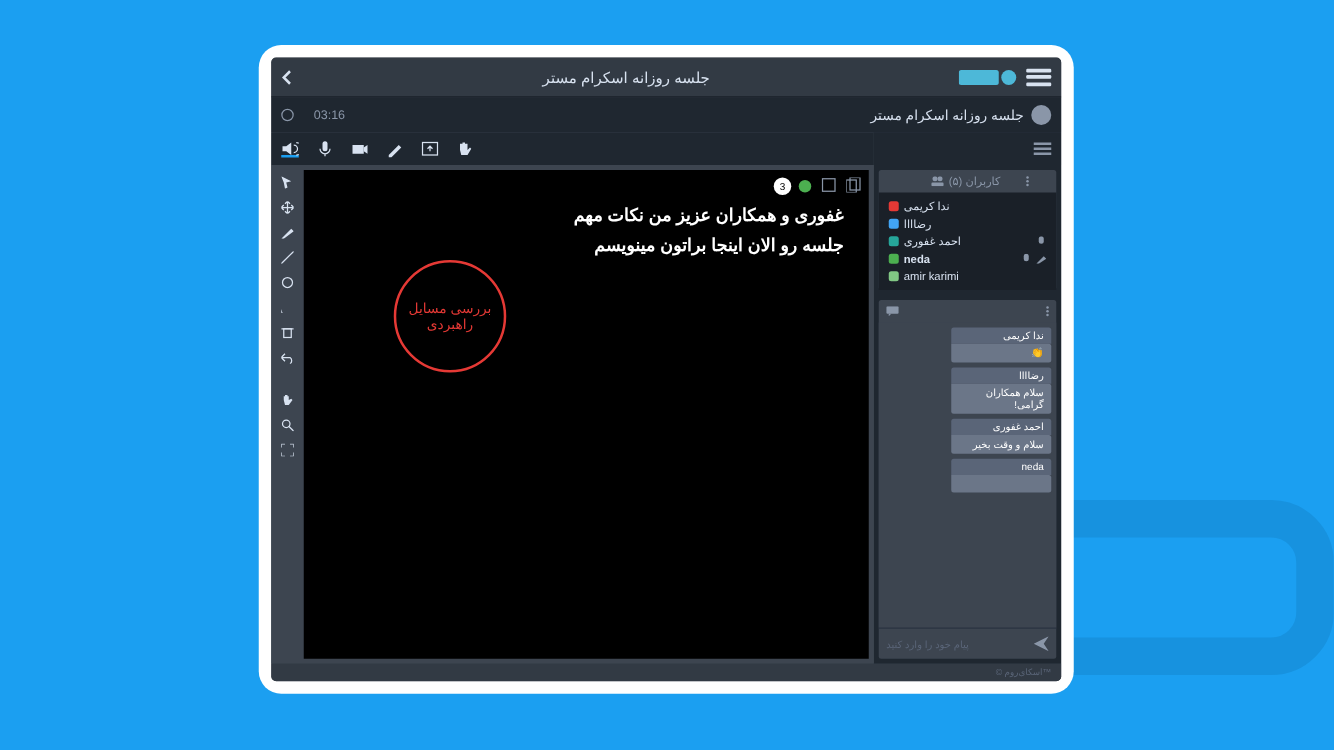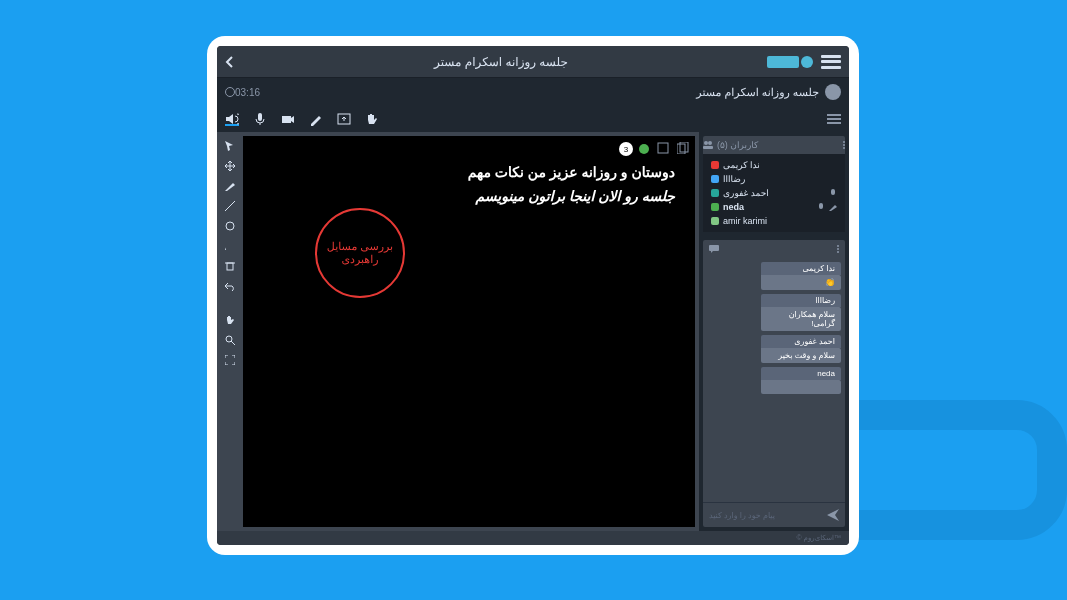--- a/index.html
+++ b/index.html
@@ -11,50 +11,50 @@
 .header { background: #323a44; height: 32px; display: flex; align-items: center; padding: 0 8px; justify-content: space-between; border-bottom: 1px solid #1a2028; }
 .header-title { color: #d8e2f0; font-size: 12px; margin: 0 auto; }
 .back-btn { color: #d8e2f0; font-size: 16px; cursor: pointer; }
 .logo-area { display: flex; align-items: center; gap: 4px; }
 .hamburger { width: 20px; height: 14px; display: flex; flex-direction: column; justify-content: space-between; cursor: pointer; }
 .hamburger span { height: 3px; background: #d8e2f0; border-radius: 1px; }
 .subheader { background: #1f2730; height: 28px; display: flex; align-items: center; padding: 0 8px; justify-content: space-between; }
 .subheader-right { display: flex; align-items: center; gap: 6px; }
 .avatar { width: 16px; height: 16px; background: #8a96a8; border-radius: 50%; }
 .subheader-title { color: #d8e2f0; font-size: 11px; }
-.timer { color: #8a96a8; font-size: 10px; display: flex; align-items: center; gap: 0; justify-content: center; }
+.timer { color: #8a96a8; font-size: 10px; display: flex; align-items: center; gap: 16px; justify-content: center; }
 .clock-icon { width: 10px; height: 10px; border: 1px solid #8a96a8; border-radius: 50%; }
 .content { display: flex; flex: 1; overflow: hidden; }
 .main-panel { flex: 1; display: flex; flex-direction: column; background: #3d4550; }
 .toolbar { height: 26px; background: #1f2730; display: flex; align-items: center; padding: 0 8px; gap: 14px; justify-content: flex-end; }
 .toolbar-icon { width: 14px; height: 14px; color: #d8e2f0; cursor: pointer; position: relative; }
 .toolbar-icon.speaker { border-bottom: 2px solid #1b9ff1; padding-bottom: 2px; }
 .board-header { height: 18px; background: #3d4550; display: flex; align-items: center; padding: 0 8px; justify-content: space-between; font-size: 9px; color: #8a96a8; }
 .dots-v { display: flex; flex-direction: column; gap: 1px; cursor: pointer; }
 .dots-v span { width: 2px; height: 2px; background: #8a96a8; border-radius: 50%; }
 .board-area { flex: 1; display: flex; background: #3d4550; padding: 4px; gap: 4px; }
 .tools-sidebar { width: 18px; display: flex; flex-direction: column; gap: 8px; padding-top: 4px; align-items: center; }
 .tool { width: 12px; height: 12px; cursor: pointer; display: flex; align-items: center; justify-content: center; }
 .whiteboard { flex: 1; background: #000; position: relative; }
 .wb-controls { position: absolute; top: 6px; right: 6px; display: flex; gap: 6px; align-items: center; }
 .wb-ctrl { width: 14px; height: 14px; cursor: pointer; }
 .wb-badge { width: 14px; height: 14px; background: #fff; color: #000; border-radius: 50%; font-size: 8px; display: flex; align-items: center; justify-content: center; }
 .wb-green { width: 10px; height: 10px; background: #4caf50; border-radius: 50%; }
 .wb-text1 { position: absolute; top: 28px; left:0; right: 20px; color: #fff; font-size: 14px; font-weight: bold; text-align: right; direction: rtl; }
-.wb-text2 { position: absolute; top: 52px; left:0; right: 20px; color: #fff; font-size: 14px; font-weight: bold; text-align: right; direction: rtl; font-style: italic; }
+.wb-text2 { position: absolute; top: 52px; left:0; right: 20px; color: #fff; font-size: 14px; font-weight: bold; text-align: right; direction: rtl; }
 .wb-circle { position: absolute; top: 72px; right: 290px; width: 90px; height: 90px; border: 2px solid #e53935; border-radius: 50%; display: flex; align-items: center; justify-content: center; }
 .wb-circle-text { color: #e53935; font-size: 11px; text-align: center; direction: rtl; }
 .wb-rect { position: absolute; top: 98px; right: 100px; width: 175px; height: 40px; border: 2px solid #4caf50; display: flex; align-items: center; justify-content: center; }
 .wb-rect-text { color: #4caf50; font-size: 12px; font-weight: bold; direction: rtl; }
 .side-panel { width: 150px; display: flex; flex-direction: column; background: #1f2730; }
 .side-toolbar { height: 26px; background: #1f2730; display: flex; align-items: center; justify-content: flex-start; padding: 0 8px; }
 .sp-menu { width: 14px; height: 10px; display: flex; flex-direction: column; justify-content: space-between; cursor: pointer; }
 .sp-menu span { height: 2px; background: #8a96a8; }
 .users-panel { background: #3d4550; margin: 4px; border-radius: 2px; flex: 0 0 auto; }
-.users-header { height: 18px; display: flex; align-items: center; justify-content: space-between; padding: 0 0; font-size: 9px; color: #8a96a8; }
+.users-header { height: 18px; display: flex; align-items: center; justify-content: space-between; padding: 0 22px; font-size: 9px; color: #8a96a8; margin-left: 20px; }
 .users-list { background: #1a2028; padding: 4px; }
 .user-row { display: flex; align-items: center; justify-content: space-between; padding: 2px 4px; font-size: 9px; color: #d8e2f0; }
 .user-right { display: flex; align-items: center; gap: 4px; }
 .user-icon { width: 8px; height: 8px; border-radius: 2px; }
 .user-icon.red { background: #e53935; }
 .user-icon.blue { background: #42a5f5; }
 .user-icon.teal { background: #26a69a; }
 .user-icon.green { background: #4caf50; }
 .user-icon.lime { background: #81c784; }
 .user-left { display: flex; gap: 4px; }
@@ -268,21 +268,21 @@
                   </svg>
                 </div>
         <div class="wb-ctrl">
                   <svg width="12" height="12">
                     <rect x="1" y="1" width="10" height="10" stroke="#8a96a8" fill="none"></rect>
                   </svg>
                 </div>
         <div class="wb-green"></div>
         <div class="wb-badge">3</div>
       </div>
-      <div class="wb-text1">دوستان و روزانه عزیز من نکات مهم</div>
+      <div class="wb-text1">غفوری و همکاران عزیز من نکات مهم</div>
       <div class="wb-text2">جلسه رو الان اینجا براتون مینویسم</div>
       <div class="wb-circle">
         <div class="wb-circle-text">بررسی مسایل راهبردی</div>
       </div>
     </div>
     <div class="tools-sidebar">
       <div class="tool">
                 <svg width="10" height="10">
                   <path d="M0 0 L8 4 L4 5 L5 9 L3 10 L2 5 Z" fill="#d8e2f0"></path>
                 </svg>

